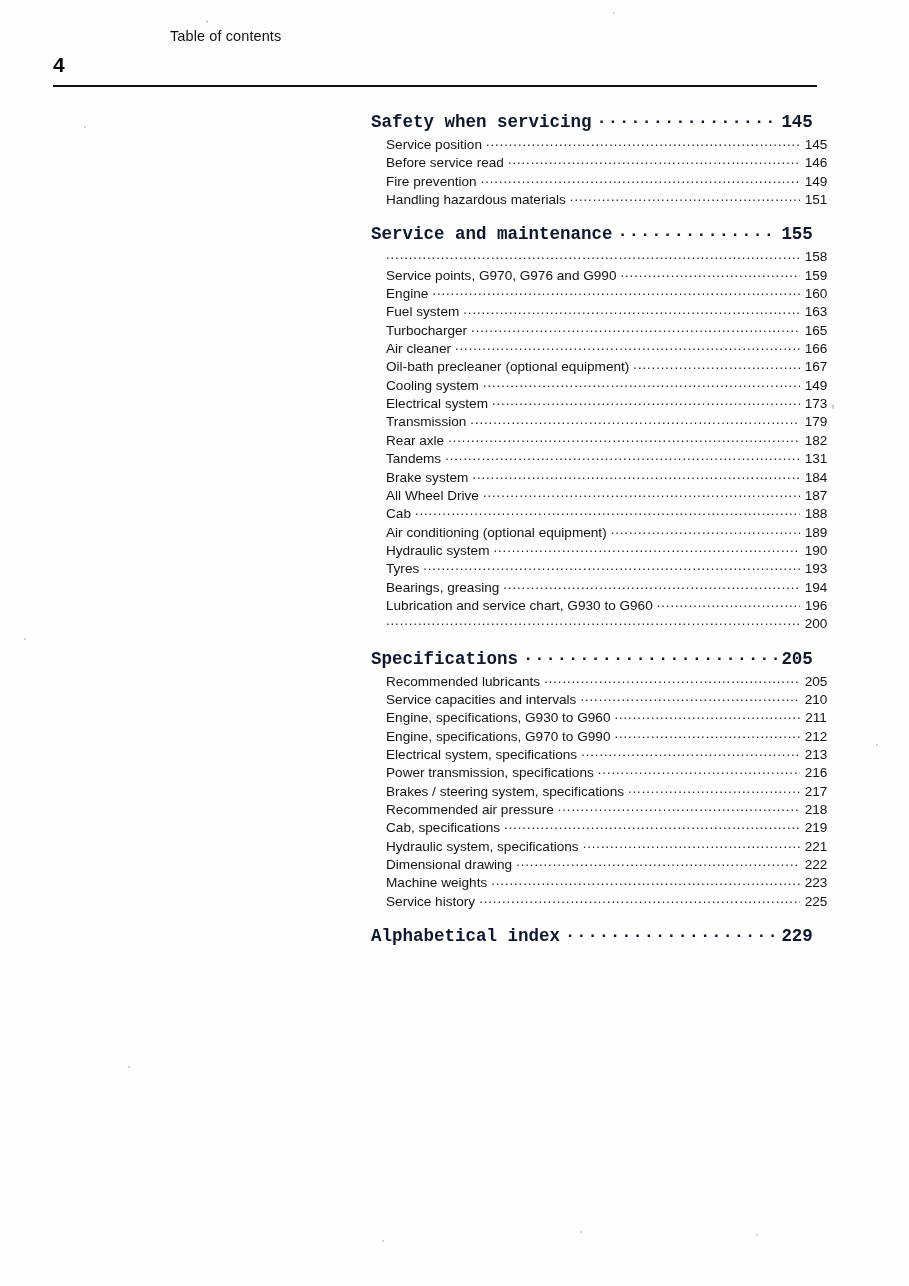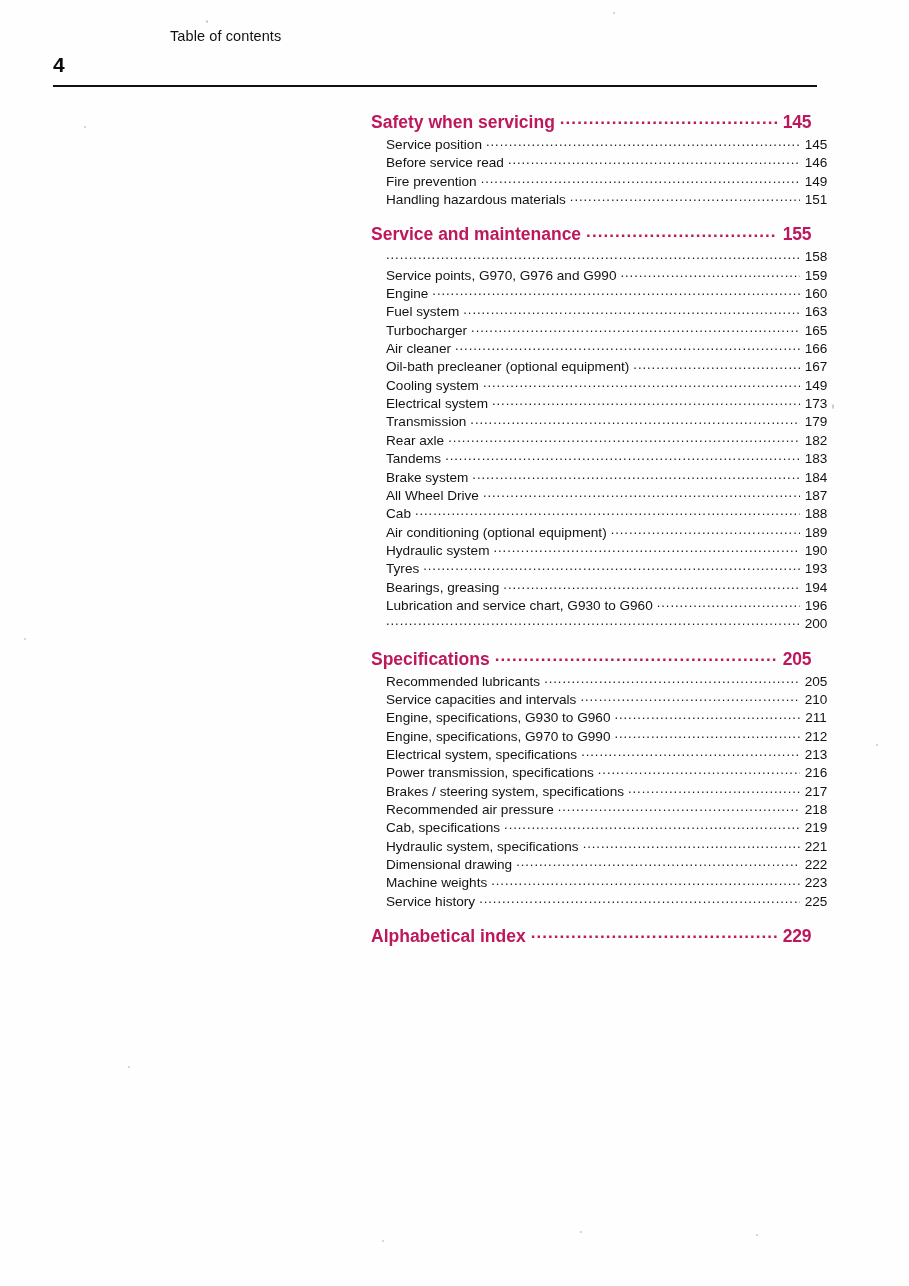--- a/index.html
+++ b/index.html
@@ -79,21 +79,22 @@
     flex: 0 0 auto;
     text-align: center;
   }
 
   
   .level-1 {
     font-size: 17.5px;
     font-weight: bold;
     line-height: 25px;
     margin-left: 0;
-    color: #be185d;
+    color: #0f172a;
+    font-family: Liberation Mono, monospace;
   }
   .level-1 .toc-leader {
     letter-spacing: 1.05px;
     font-size: 17px;
     font-weight: bold;
   }
   .level-1 .toc-label {
     padding-right: 5px;
   }
   .level-1 .toc-page {
@@ -231,21 +232,21 @@
           <span class="toc-page">179</span>
         </div>
         <div class="toc-entry level-2">
           <span class="toc-label">Rear axle</span>
           <span class="toc-leader">............................................................................................................</span>
           <span class="toc-page">182</span>
         </div>
         <div class="toc-entry level-2">
           <span class="toc-label">Tandems</span>
           <span class="toc-leader">............................................................................................................</span>
-          <span class="toc-page">183</span>
+          <span class="toc-page">131</span>
         </div>
         <div class="toc-entry level-2">
           <span class="toc-label">Brake system</span>
           <span class="toc-leader">............................................................................................................</span>
           <span class="toc-page">184</span>
         </div>
         <div class="toc-entry level-2">
           <span class="toc-label">All Wheel Drive</span>
           <span class="toc-leader">............................................................................................................</span>
           <span class="toc-page">187</span>

